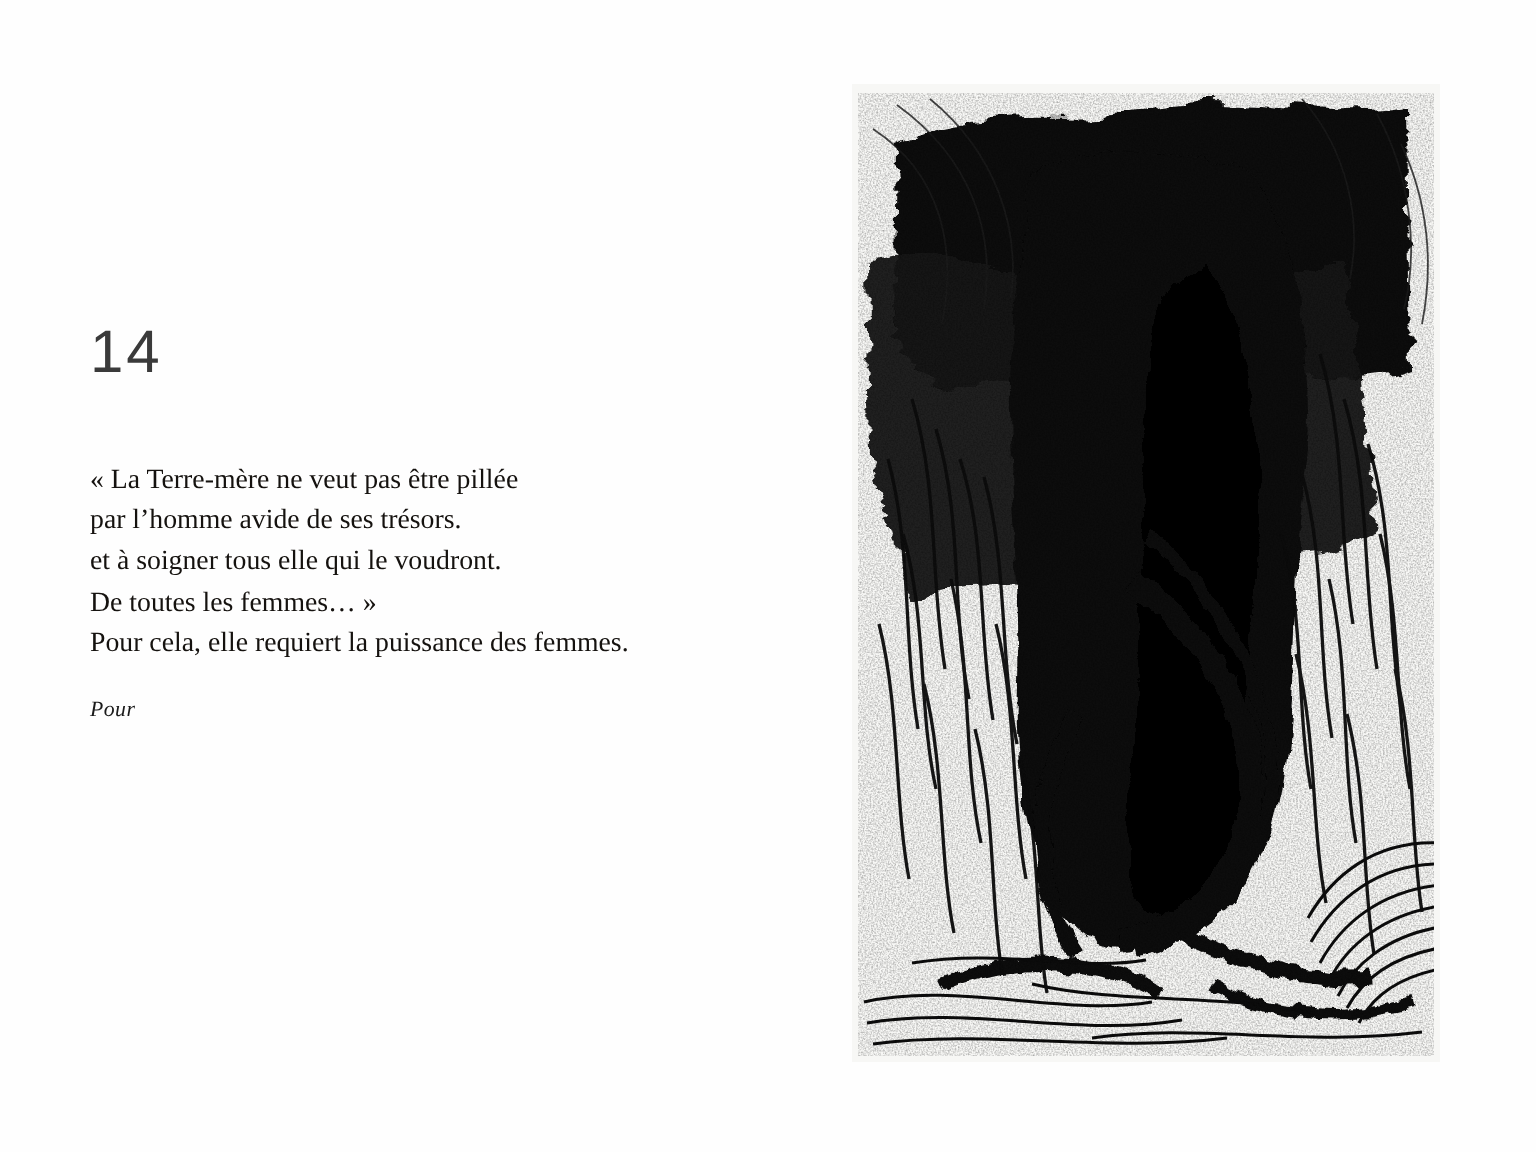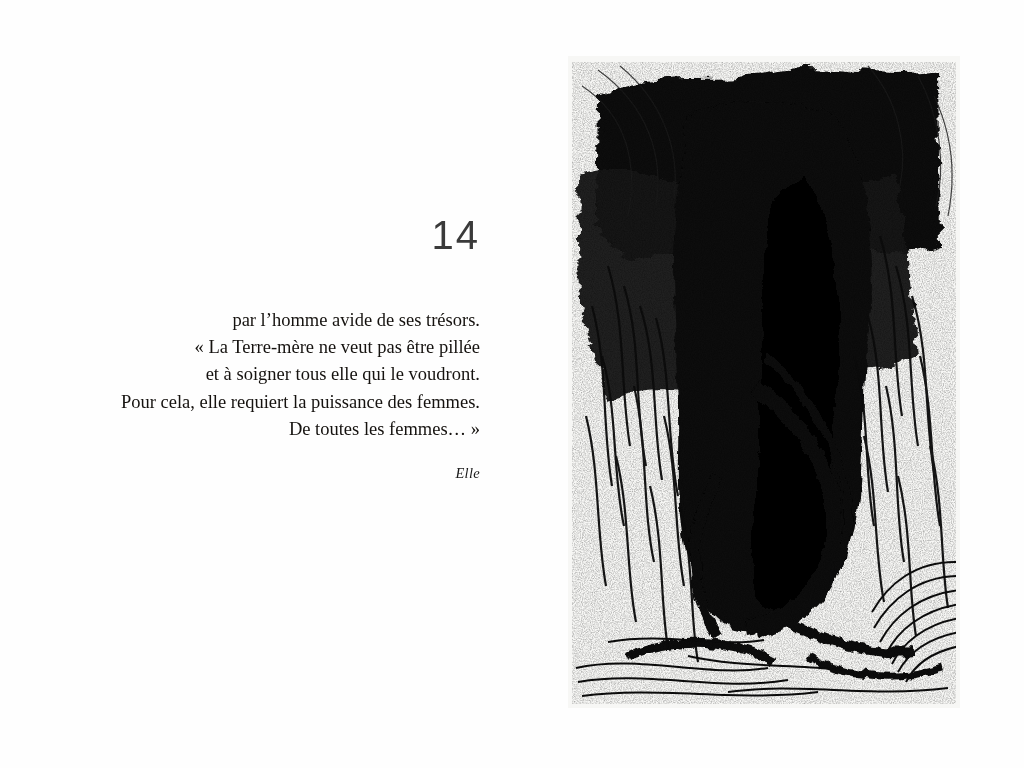--- a/index.html
+++ b/index.html
@@ -21,21 +21,21 @@
     height: 768px;
     background: #fefefe;
   }
 
   
   .text-column {
     position: absolute;
     left: 60px;
     top: 215px;
     width: 420px;
-    text-align: right;
+    text-align: left;
   }
 
   .chapter-number {
     font-family: "Liberation Sans", sans-serif;
     font-weight: 300;
     font-size: 40px;
     letter-spacing: 2px;
     color: #3a3a3a;
     margin: 0 0 52px 0;
     line-height: 1;
@@ -81,28 +81,28 @@
 </head>
 <body>
 
 <div class="page">
 
   <div class="text-column">
 
     <div class="chapter-number">14</div>
 
     <div class="quote">
+      <span class="line">« La Terre-mère ne veut pas être pillée</span>
       <span class="line">par l’homme avide de ses trésors.</span>
-      <span class="line">« La Terre-mère ne veut pas être pillée</span>
       <span class="line">et à soigner tous elle qui le voudront.</span>
+      <span class="line">De toutes les femmes… »</span>
       <span class="line">Pour cela, elle requiert la puissance des femmes.</span>
-      <span class="line">De toutes les femmes… »</span>
     </div>
 
-    <div class="attribution">Elle</div>
+    <div class="attribution">Pour</div>
 
   </div>
 
   <div class="illustration">
     <svg viewBox="0 0 392 652" preserveAspectRatio="none" aria-hidden="true">
       <defs>
         <filter id="rough">
           <feTurbulence type="fractalNoise" baseFrequency="0.035 0.09" numOctaves="4" seed="7" result="n"></feTurbulence>
           <feDisplacementMap in="SourceGraphic" in2="n" scale="14" xChannelSelector="R" yChannelSelector="G"></feDisplacementMap>
         </filter>

